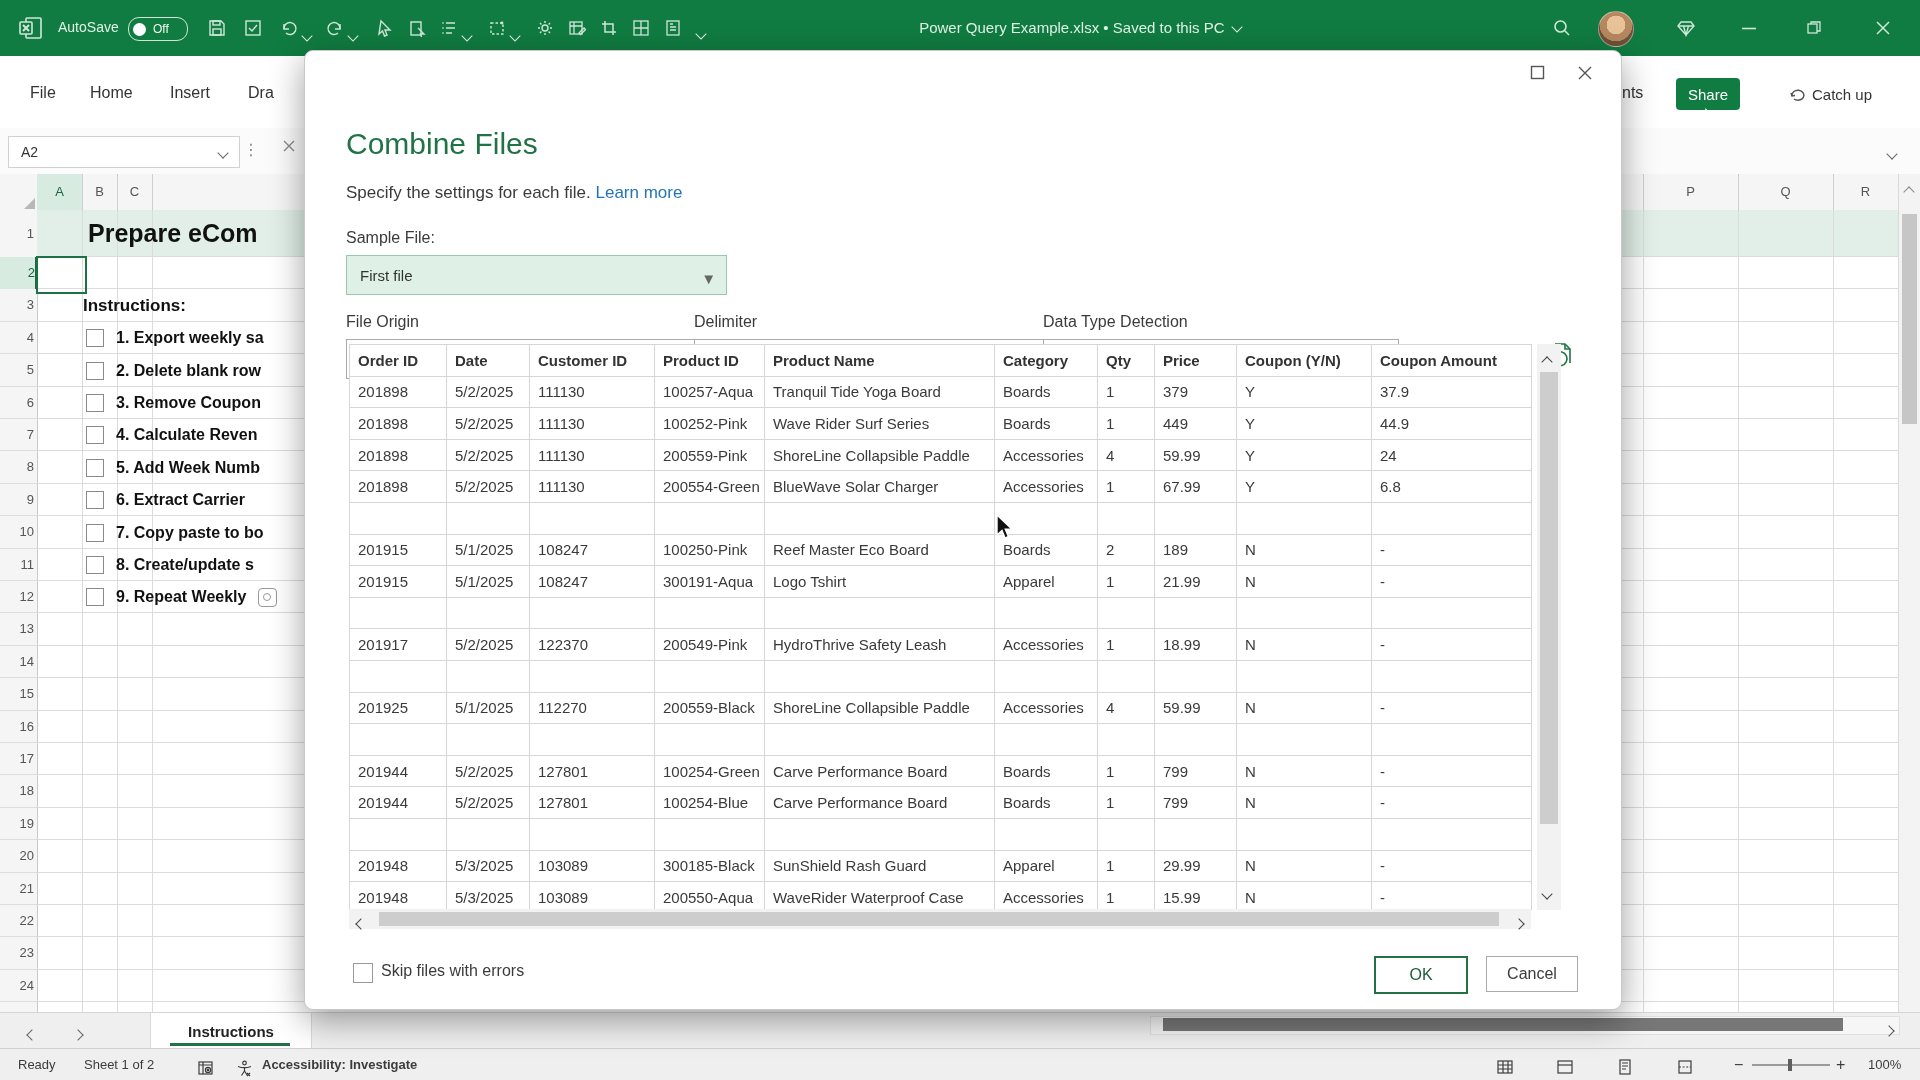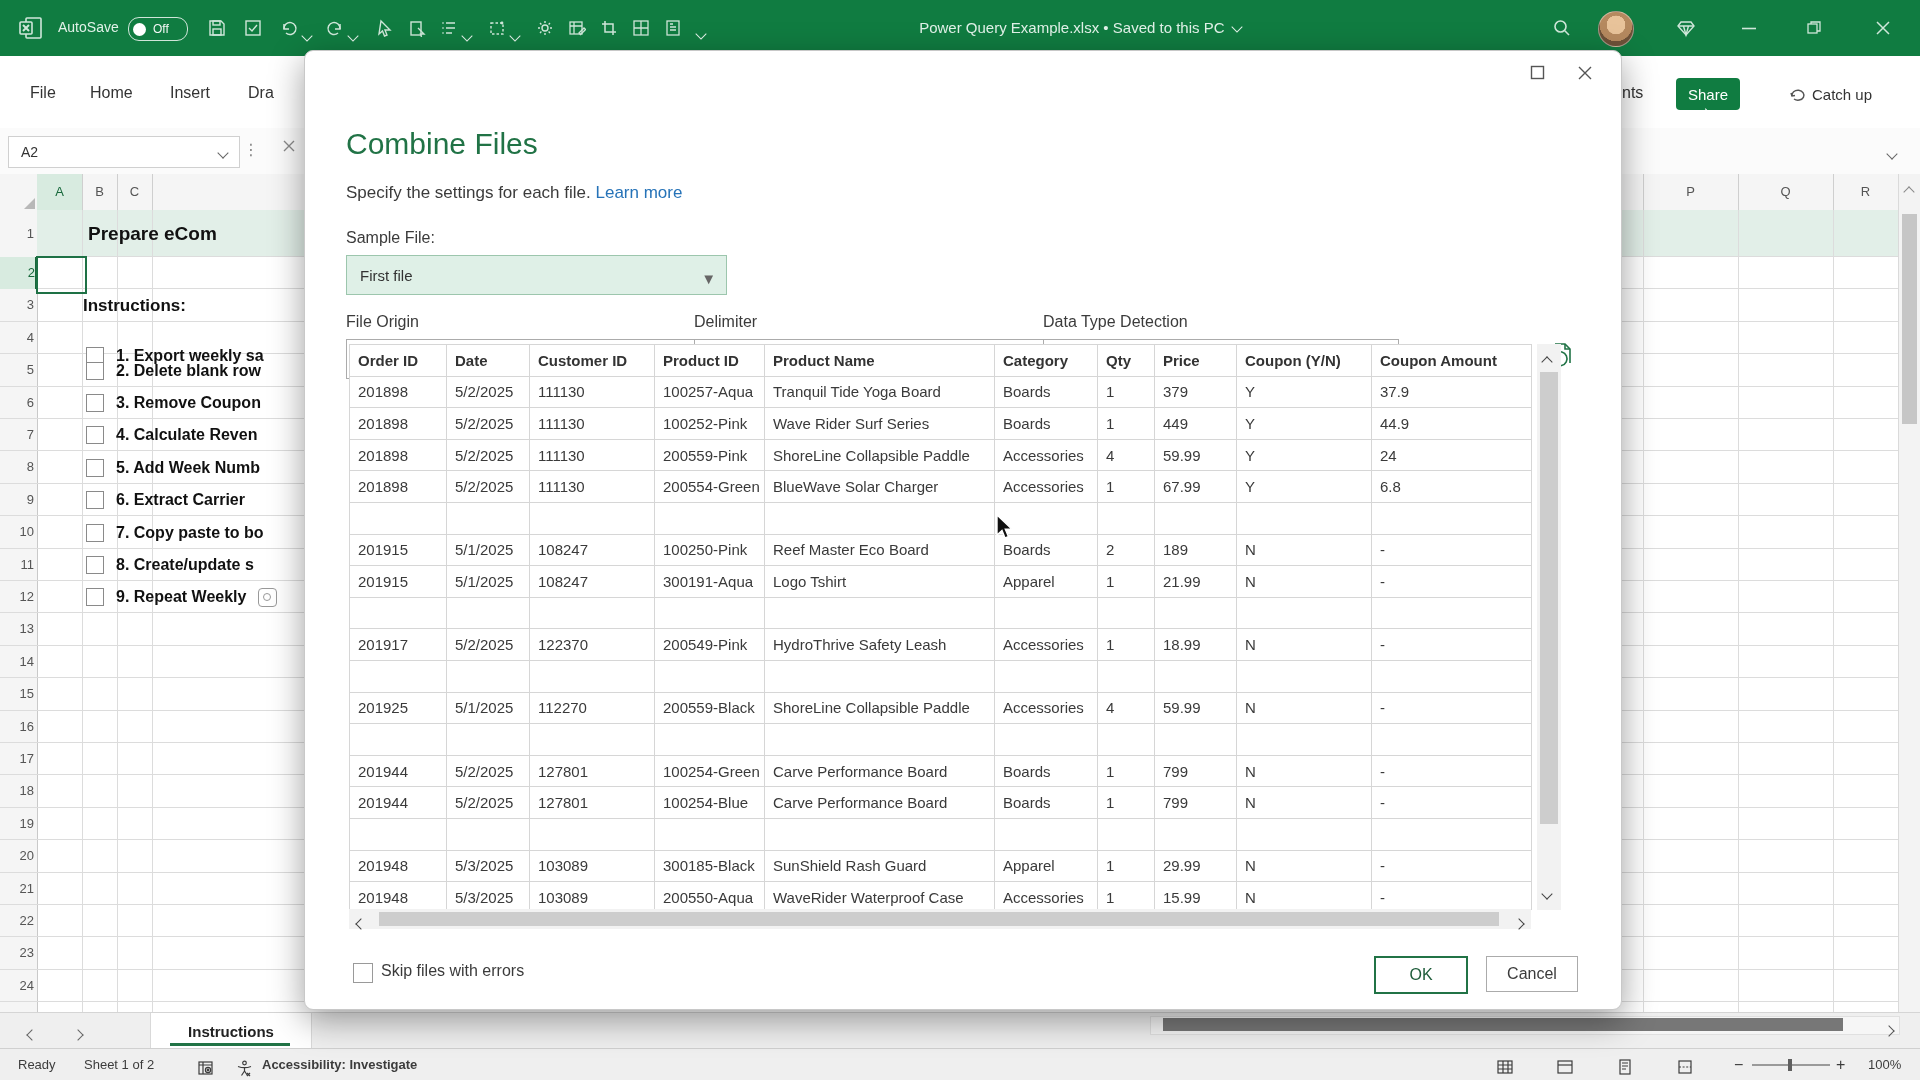--- a/index.html
+++ b/index.html
@@ -323,25 +323,25 @@
   <div class="abs gridv" style="left:117px;top:210px;height:802px;"></div>
   <div class="abs gridv" style="left:152px;top:210px;height:802px;"></div>
 
   <div class="abs green1" style="left:1620px;top:210px;width:278px;height:47px;"></div>
   <div class="abs gridh" style="left:1620px;top:257px;width:278px;height:755px;"></div>
   <div class="abs" style="left:1620px;top:256px;width:278px;height:1px;background:#DCDCDC;"></div>
   <div class="abs gridv" style="left:1643px;top:210px;height:802px;"></div>
   <div class="abs gridv" style="left:1738px;top:210px;height:802px;"></div>
   <div class="abs gridv" style="left:1833px;top:210px;height:802px;"></div>
 
-  <div class="abs" style="left:88px;top:210px;width:216px;height:47px;line-height:47px;font-size:19px;font-weight:700;color:#111;overflow:hidden;white-space:nowrap;">Prepare eCom</div>
+  <div class="abs" style="left:88px;top:210px;width:216px;height:47px;line-height:47px;font-size:25px;font-weight:700;color:#111;overflow:hidden;white-space:nowrap;">Prepare eCom</div>
   <div class="abs sel-cell"></div>
   <div class="abs" style="left:83px;top:289px;height:33px;line-height:33px;font-size:17px;font-weight:700;color:#111;">Instructions:</div>
   <div id="instructions">
-      <div class="instr" style="top: 340px; height: 32.4px;">
+      <div class="instr" style="top: 322px; height: 32.4px;">
         <span class="cb"></span>
         <span class="txt">1. Export weekly sa</span>
       </div>
       <div class="instr" style="top: 354.4px; height: 32.4px;">
         <span class="cb"></span>
         <span class="txt">2. Delete blank row</span>
       </div>
       <div class="instr" style="top: 386.8px; height: 32.4px;">
         <span class="cb"></span>
         <span class="txt">3. Remove Coupon</span>

